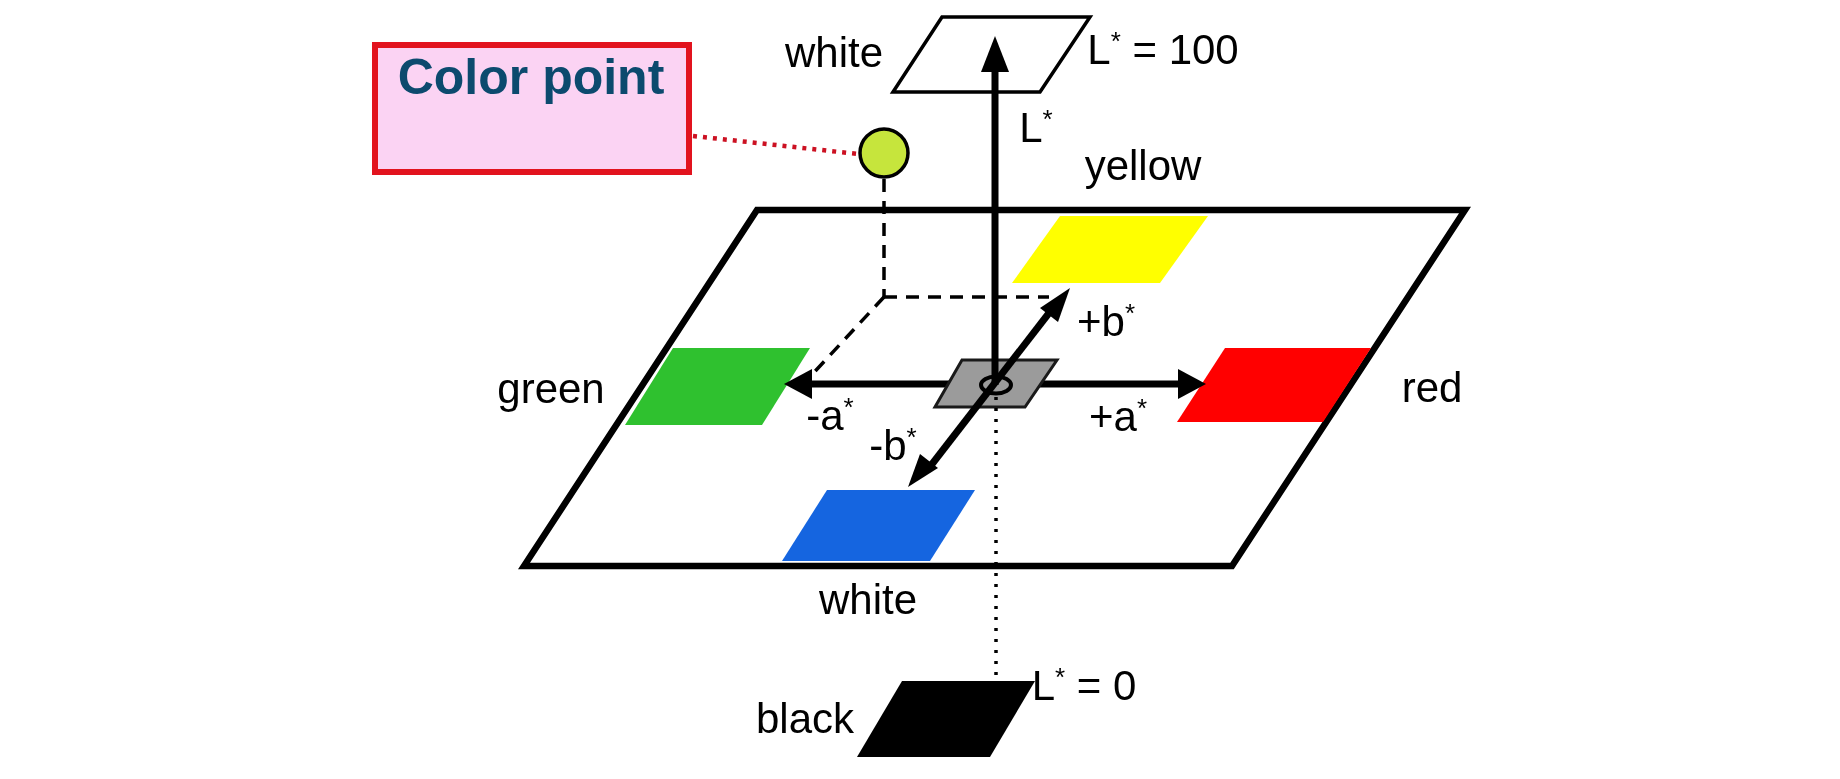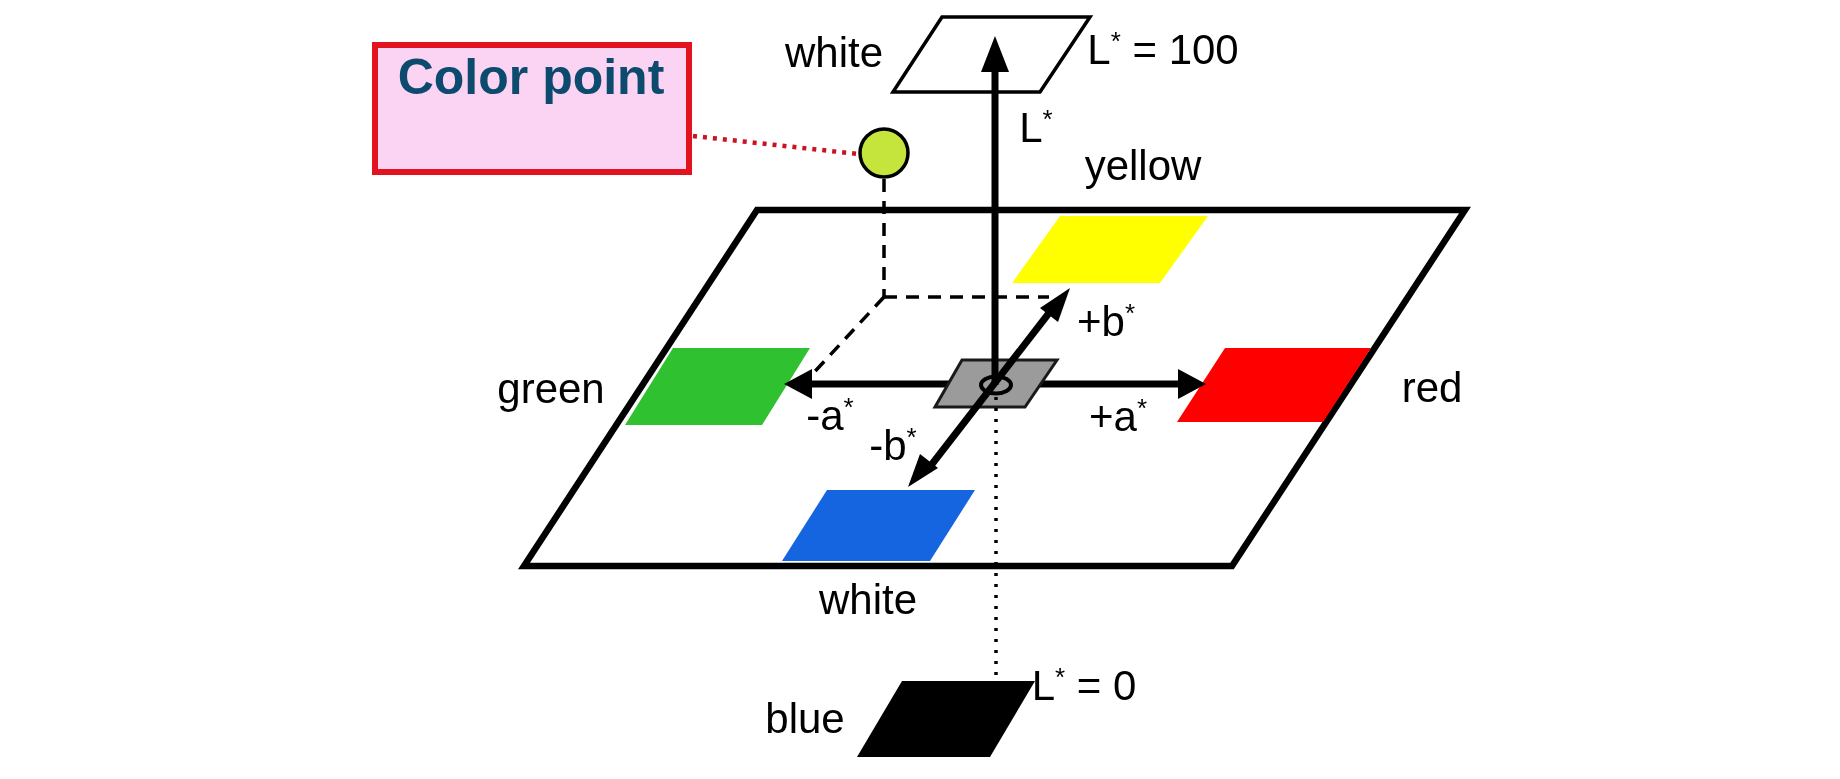--- a/index.html
+++ b/index.html
@@ -89,18 +89,18 @@
   <div class="lbl" style="left:1163px;top:50px"><span>L</span><span class="sup">*</span><span> = 100</span></div>
   <div class="lbl" style="left:1036px;top:128px"><span>L</span><span class="sup">*</span></div>
   <div class="lbl" style="left:1143px;top:166px">yellow</div>
   <div class="lbl" style="left:1106px;top:322px"><span>+b</span><span class="sup">*</span></div>
   <div class="lbl" style="left:551px;top:389px">green</div>
   <div class="lbl" style="left:1432px;top:388px">red</div>
   <div class="lbl" style="left:830px;top:416px"><span>-a</span><span class="sup">*</span></div>
   <div class="lbl" style="left:1118px;top:417px"><span>+a</span><span class="sup">*</span></div>
   <div class="lbl" style="left:893px;top:446px"><span>-b</span><span class="sup">*</span></div>
   <div class="lbl" style="left:868px;top:600px">white</div>
-  <div class="lbl" style="left:805px;top:719px">blue</div>
+  <div class="lbl" style="left:805px;top:719px">black</div>
   <div class="lbl" style="left:1084px;top:686px"><span>L</span><span class="sup">*</span><span> = 0</span></div>
 
   <div class="callout-text bold" style="left:531px;top:77px">Color point</div>
 
 </div>
 
 </body></html>

